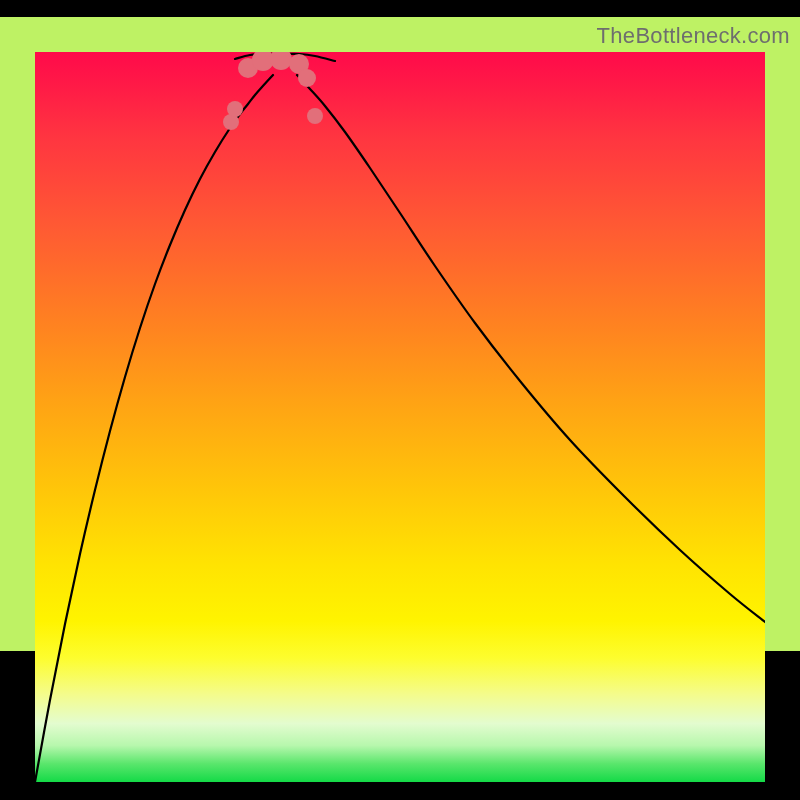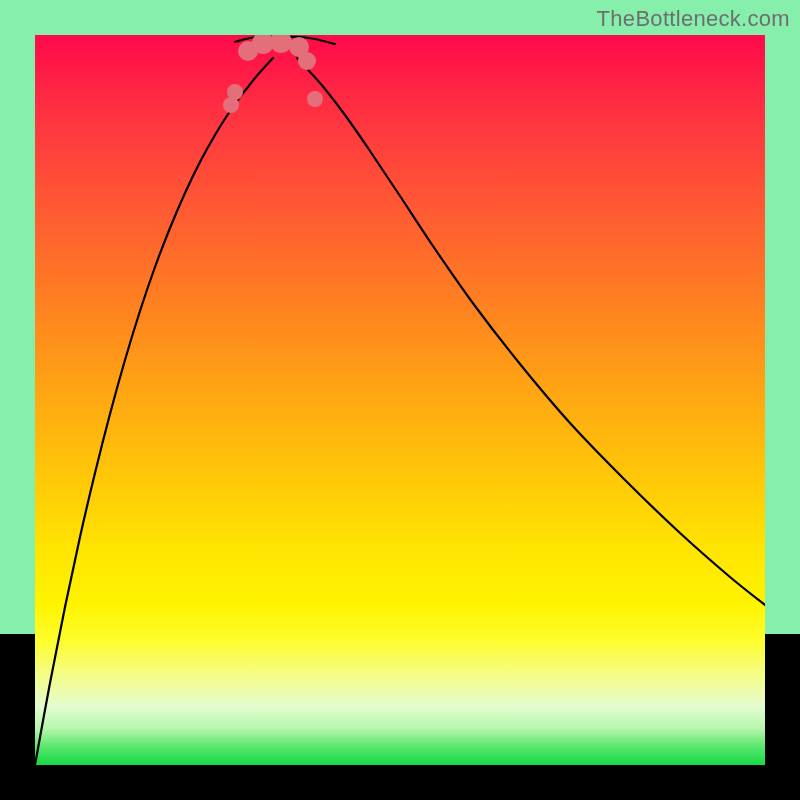--- a/index.html
+++ b/index.html
@@ -8,21 +8,22 @@
     width: 800px;
     height: 800px;
     overflow: hidden;
     background: #000;
     font-family: Arial, Helvetica, sans-serif;
   }
   .frame {
     position: relative;
     width: 800px;
     height: 634px;
-    background: #86efac;
+    background: #bef264;
+    margin-top: 17px;
   }
   .plot-area {
     position: absolute;
     left: 35px;
     top: 35px;
     width: 730px;
     height: 730px;
     overflow: hidden;
   }
   .gradient-bg {

